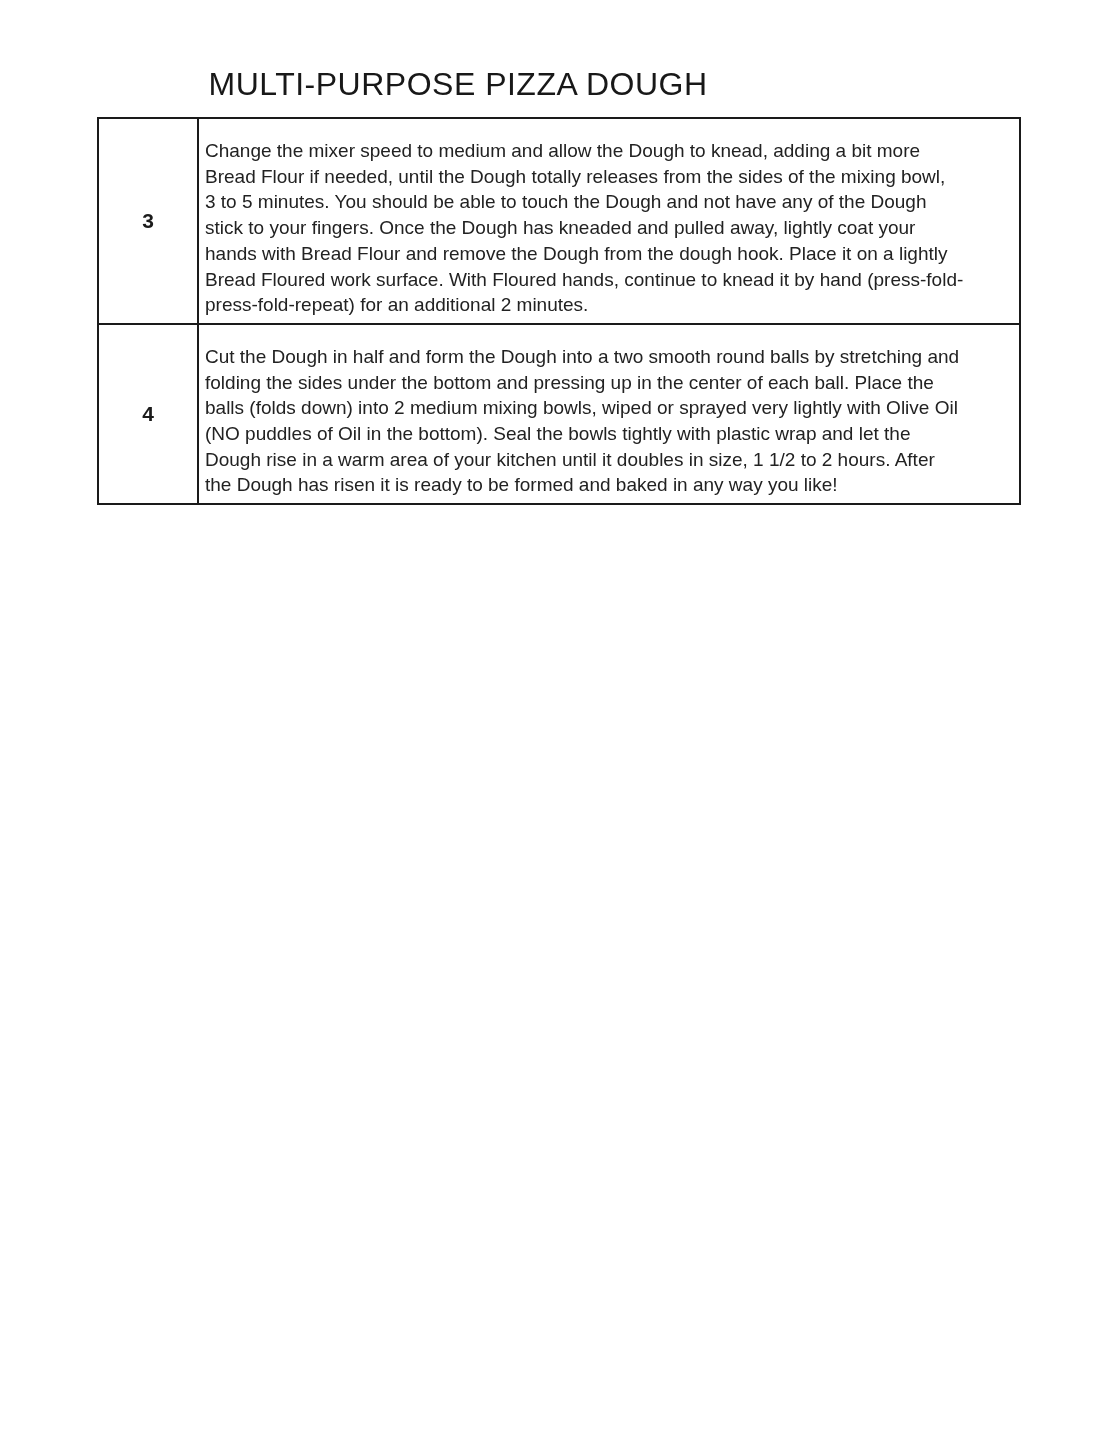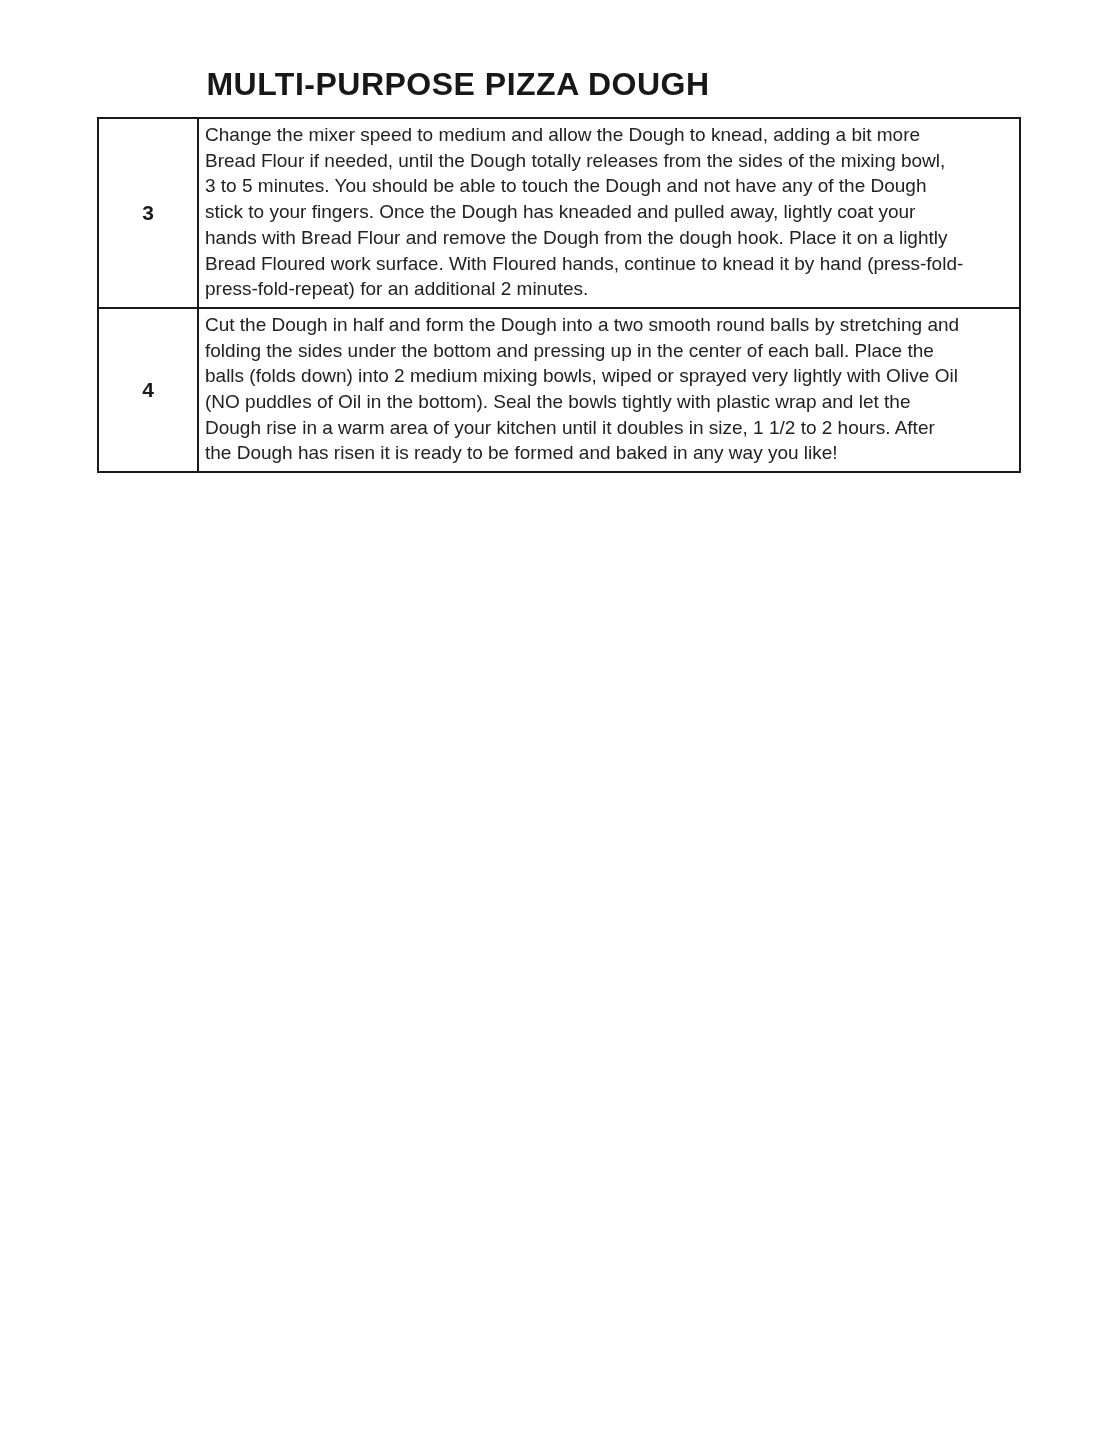--- a/index.html
+++ b/index.html
@@ -19,21 +19,21 @@
     height: 1451px;
     background: #ffffff;
   }
   .doc-title {
     position: absolute;
     top: 66px;
     left: 0;
     width: 916px;
     text-align: center;
     font-size: 32px;
-    font-weight: bold;
+    font-weight: normal;
     letter-spacing: 0.5px;
     color: #181818;
   }
   .steps-table {
     position: absolute;
     top: 117px;
     left: 97px;
     width: 924px;
     border: 2px solid #1a1a1a;
     background: #ffffff;
@@ -51,21 +51,21 @@
     border-right: 2px solid #1a1a1a;
     display: flex;
     align-items: center;
     justify-content: center;
     font-size: 21px;
     font-weight: bold;
     color: #1b1b1b;
   }
   .cell-instruction {
     flex: 1 1 auto;
-    padding: 3px 4px 5px 6px;
+    padding: 19px 4px 5px 6px;
     font-size: 19px;
     line-height: 25.7px;
     white-space: pre-line;
     color: #222222;
   }
 </style>
 </head>
 <body>
 
 <div class="page">

